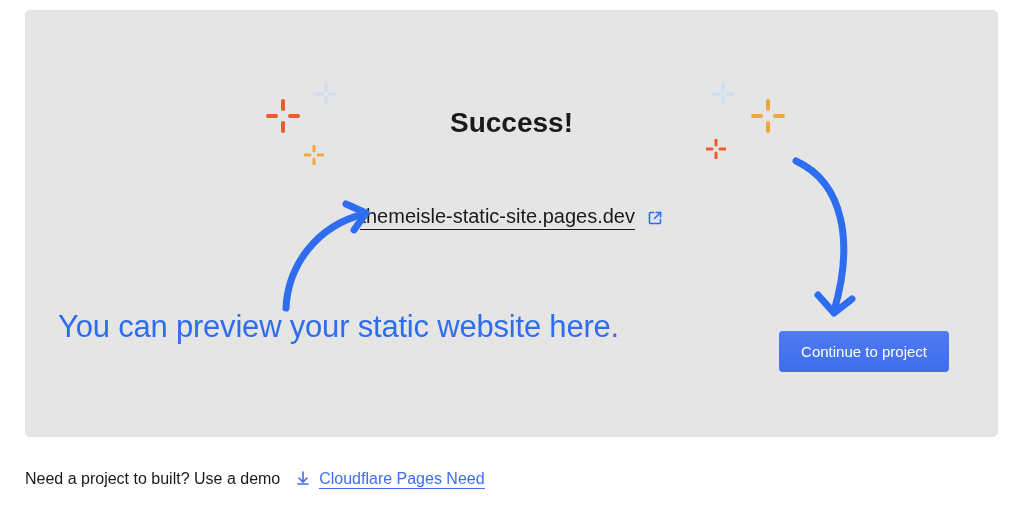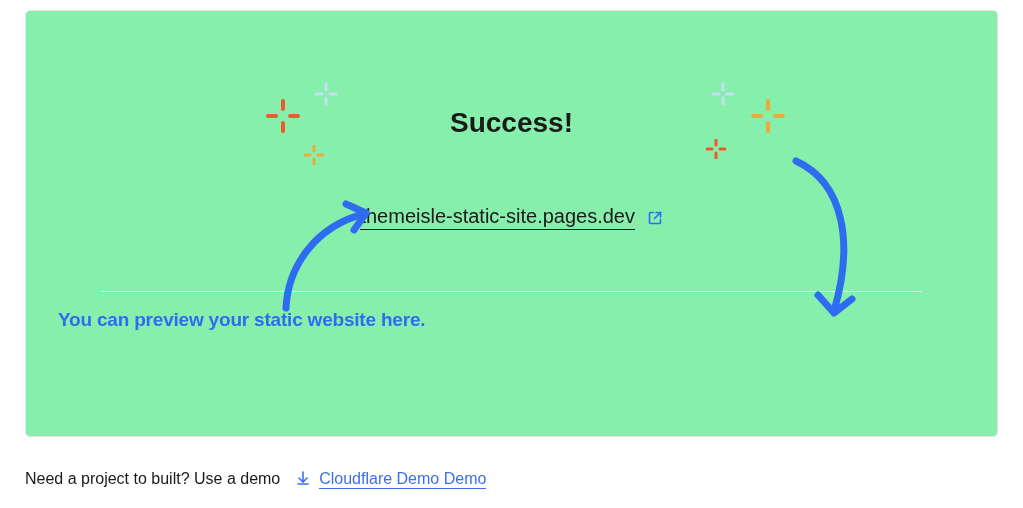--- a/index.html
+++ b/index.html
@@ -20,21 +20,21 @@
     background:#fff;
     position:relative;
     box-sizing:border-box;
     padding:10px 25px 0 25px;
   }
   .card{
     border:1px solid var(--border);
     border-radius:5px;
     height:425px;
     position:relative;
-    background:#86efac;
+    background:#e5e5e5;
   }
   
   .title{
     position:absolute;
     top:96px;
     left:0;right:0;
     text-align:center;
     font-size:28px;
     font-weight:700;
     color:var(--text);
@@ -90,22 +90,22 @@
     padding:12px 22px;
     border-radius:4px;
     border:none;
     cursor:pointer;
   }
   
   .annot{
     position:absolute;
     left:32px;
     top:298px;
-    font-size:19px;
-    font-weight:700;
+    font-size:31px;
+    font-weight:400;
     color:var(--blue);
     letter-spacing:-.2px;
   }
   
   .sparkle{position:absolute;}
   .sparkle svg{display:block;}
   
   .arrow{position:absolute;pointer-events:none;}
   .arrow svg{display:block;overflow:visible;}
   
@@ -215,26 +215,27 @@
     </svg>
   </span>
 
   <span class="arrow" style="left:758px;top:142px;">
     <svg width="100" height="180" viewBox="0 0 100 180">
       <path d="M12 8 C 60 30, 70 90, 50 158" stroke="#2e6cf0" stroke-width="7" fill="none" stroke-linecap="round"></path>
       <path d="M50 160 L34 142 M50 160 L68 146" stroke="#2e6cf0" stroke-width="7" fill="none" stroke-linecap="round"></path>
     </svg>
   </span>
 
+  <button class="cta">Continue to project</button>
 
 </div>
 
 <div class="footer">
   <span>Need a project to built? Use a demo</span>
   <span class="dl-icon">
     <svg width="16" height="16" viewBox="0 0 16 16" fill="none">
       <path d="M8 2 V11" stroke="#3d6ef0" stroke-width="1.6" stroke-linecap="round"></path>
       <path d="M4 8 L8 12 L12 8" stroke="#3d6ef0" stroke-width="1.6" stroke-linecap="round" fill="none"></path>
       <path d="M3 14 H13" stroke="#3d6ef0" stroke-width="1.6" stroke-linecap="round"></path>
     </svg>
   </span>
-  <a href="#">Cloudflare Demo Demo</a>
+  <a href="#">Cloudflare Pages Need</a>
 </div>
 
 </body></html>

